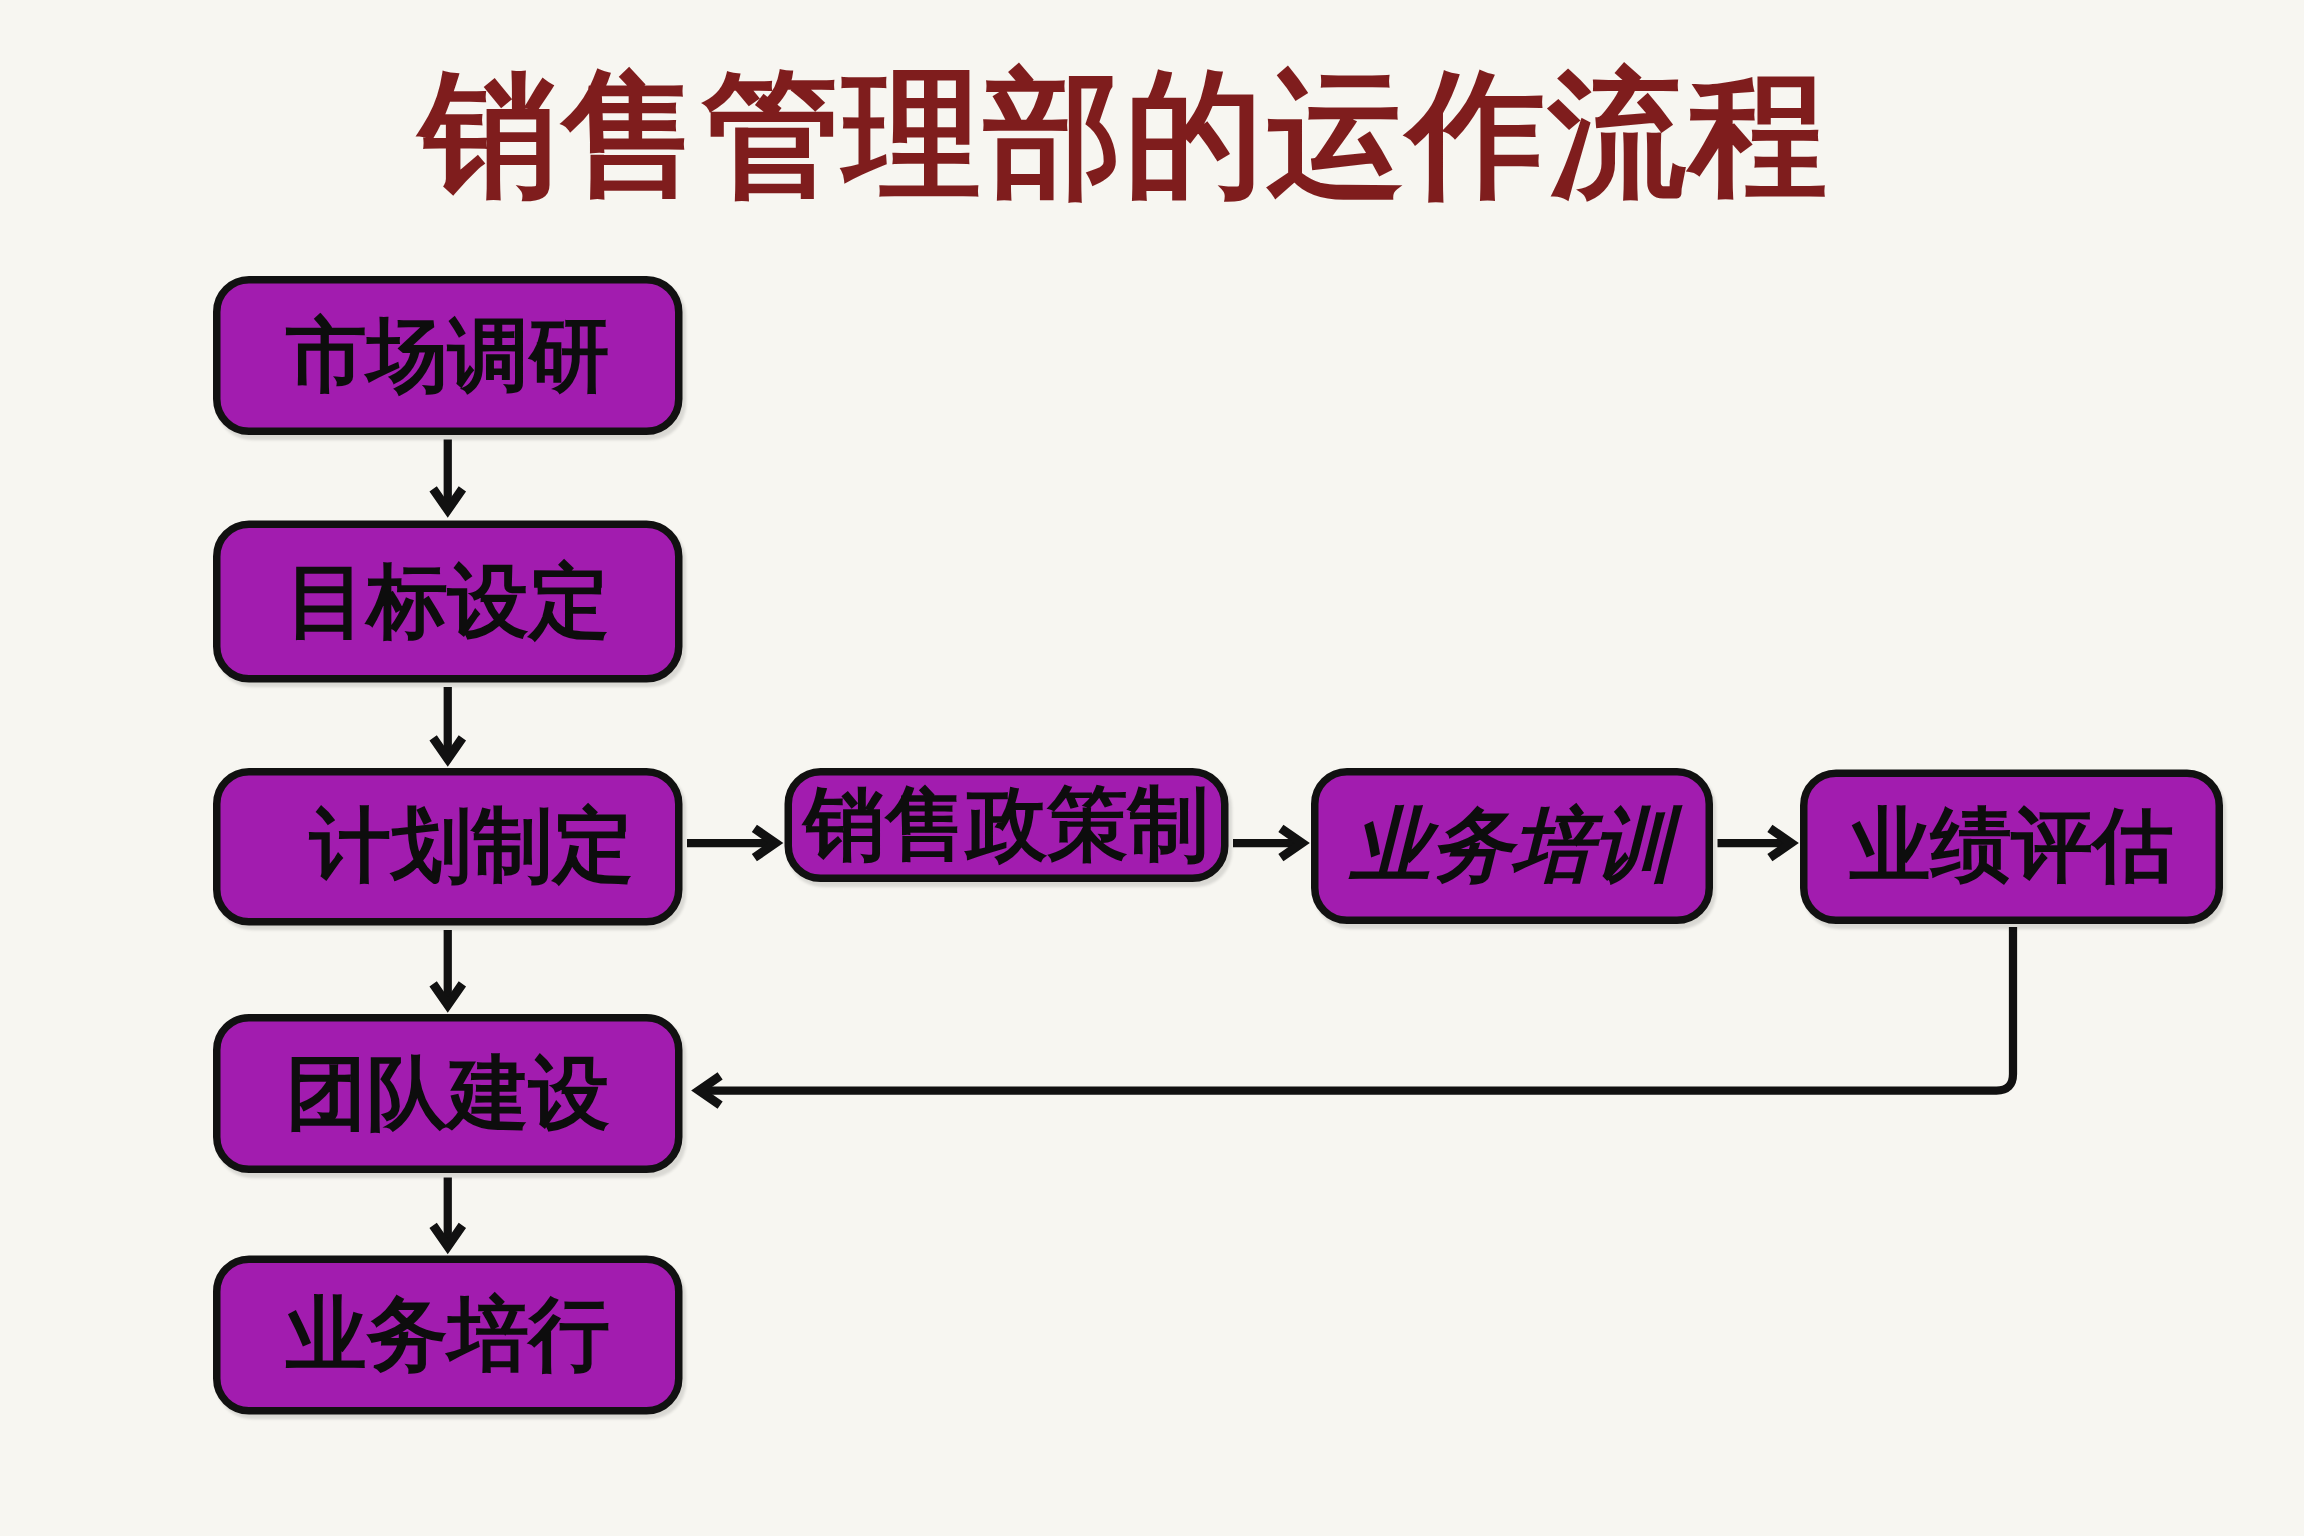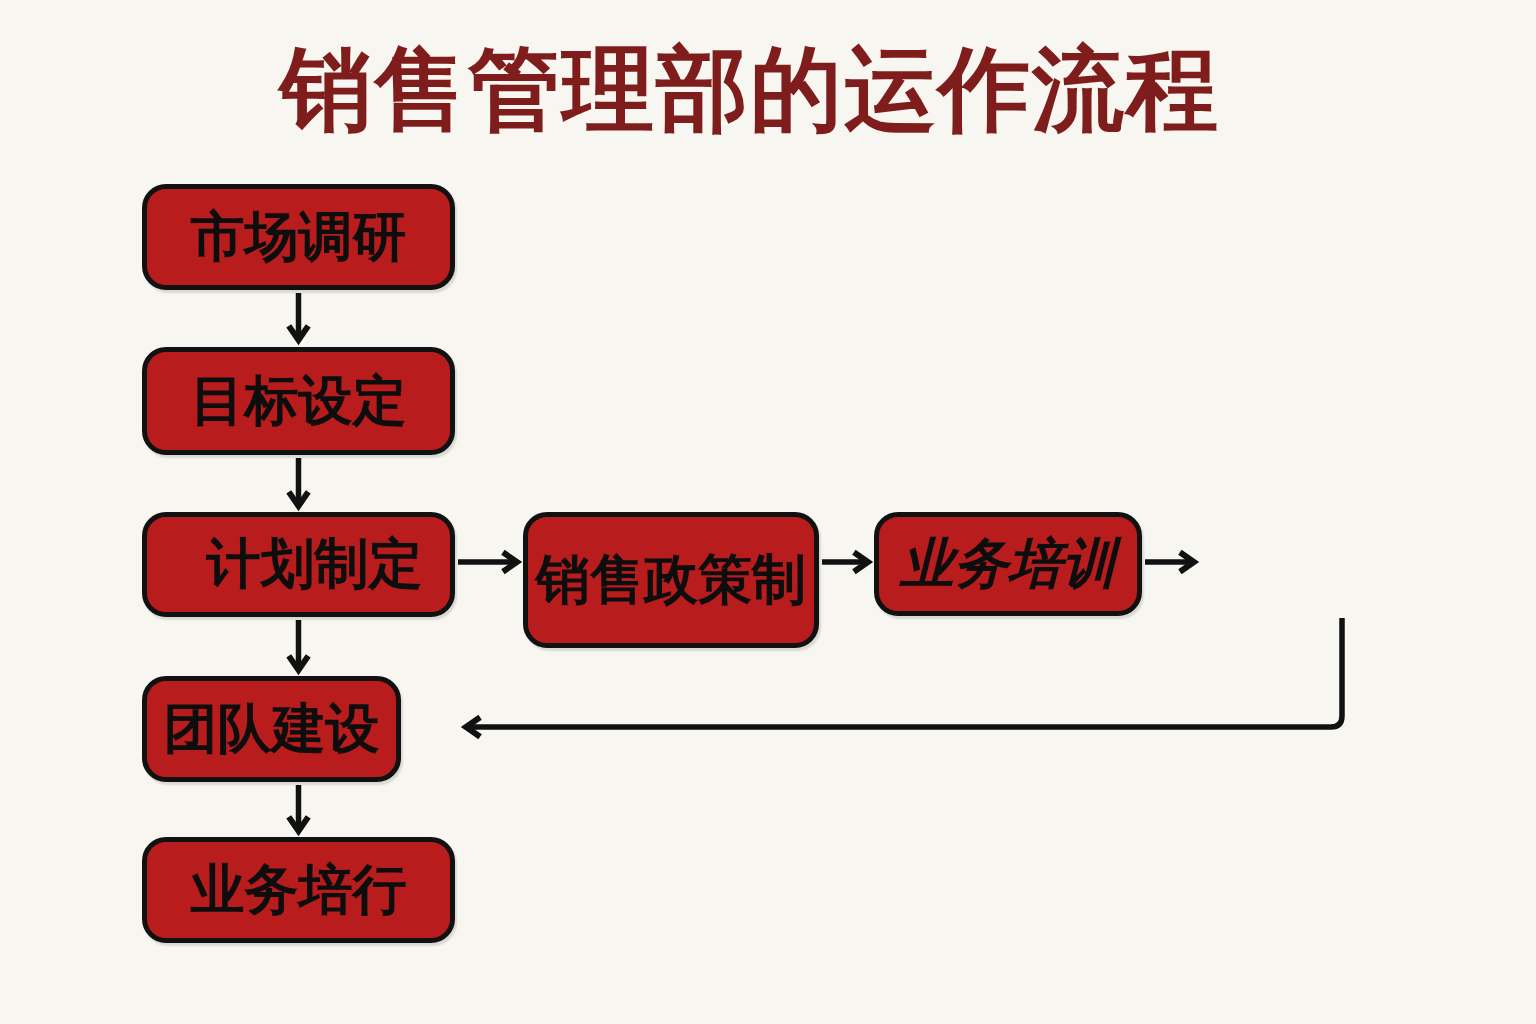--- a/index.html
+++ b/index.html
@@ -40,40 +40,40 @@
     text-align: center;
     font-size: 78px;
     font-weight: 900;
     color: #0d0d0d;
     letter-spacing: 1px;
     white-space: nowrap;
   }
   .node {
     position: absolute;
     box-sizing: border-box;
-    background: #b91c1c;
+    background: #a21caf;
     border: 5px solid #111111;
     border-radius: 24px;
     display: flex;
     align-items: center;
     justify-content: center;
     font-size: 54px;
     font-weight: 800;
     color: #0d0d0d;
     white-space: nowrap;
     box-shadow: 2px 3px 2px rgba(0,0,0,0.12);
   }
   
   .n-market    { left: 142px; top: 184px; width: 313px; height: 106px; }
   .n-goal      { left: 142px; top: 347px; width: 313px; height: 108px; }
   .n-plan      { left: 142px; top: 512px; width: 313px; height: 105px; padding-left: 32px; }
-  .n-team      { left: 142px; top: 676px; width: 259px; height: 106px; }
+  .n-team      { left: 142px; top: 676px; width: 313px; height: 106px; }
   .n-exec      { left: 142px; top: 837px; width: 313px; height: 106px; }
   
-  .n-policy    { left: 523px;  top: 512px; width: 296px; height: 136px; }
+  .n-policy    { left: 523px;  top: 512px; width: 296px; height: 76px; }
   .n-training  { left: 874px;  top: 512px; width: 268px; height: 104px; font-style: italic; }
   .n-eval      { left: 1200px; top: 513px; width: 282px; height: 103px; }
 
   svg.edges {
     position: absolute;
     inset: 0;
     pointer-events: none;
   }
   svg.edges path, svg.edges line {
     stroke: #111111;
@@ -125,14 +125,17 @@
   </div>
 
   <div class="node n-policy">
     <span>销售政策制</span>
   </div>
 
   <div class="node n-training">
     <span>业务培训</span>
   </div>
 
+  <div class="node n-eval">
+    <span>业绩评估</span>
+  </div>
 
 </div>
 
 </body></html>

